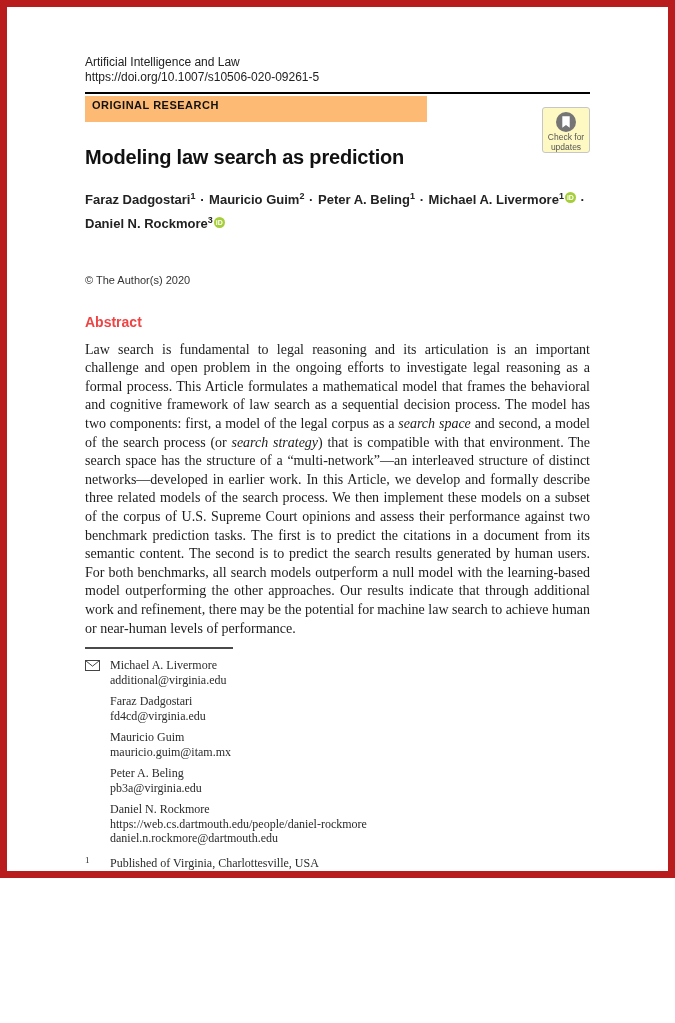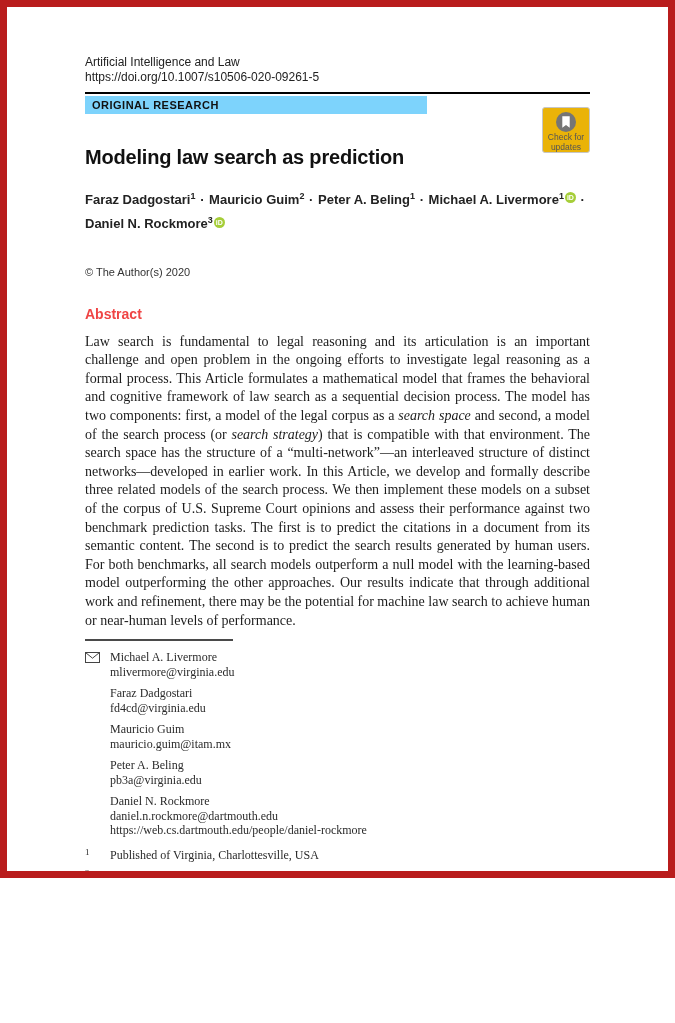--- a/index.html
+++ b/index.html
@@ -11,42 +11,42 @@
     border:7px solid #b91c1c;
     padding:48px 78px 0 78px;
     font-family:"Liberation Sans",sans-serif;
     color:#1a1a1a;
     overflow:hidden;
   }
   .journal-name{font-size:12px;line-height:15px;color:#222;}
   .doi-line{font-size:12px;line-height:15px;color:#222;}
   .head-rule{height:2px;background:#000;margin-top:7px;}
   .type-banner{
-    margin-top:2px;width:335px;background:#7dd3fc;
+    margin-top:2px;width:335px;background:#fdba74;
     font-weight:bold;font-size:11px;letter-spacing:0.5px;
-    padding:3px 0 3px 7px;color:#111;
+    padding:3px 0 11px 7px;color:#111;
   }
   .check-badge{
     position:absolute;top:100px;right:78px;width:48px;height:46px;
-    background:#eab308;border:1px solid #c6c6c6;border-radius:3px;
+    background:#fef9c3;border:1px solid #c6c6c6;border-radius:3px;
     text-align:center;box-sizing:border-box;padding-top:2px;cursor:pointer;
   }
   .check-badge svg{display:block;margin:1px auto 0;}
   .check-badge .badge-text{font-size:8.5px;line-height:9.5px;color:#555;}
-  .article-title{margin-top:32px;font-size:20px;font-weight:bold;color:#111;letter-spacing:-0.2px;}
+  .article-title{margin-top:24px;font-size:20px;font-weight:bold;color:#111;letter-spacing:-0.2px;}
   .authors{margin-top:17px;font-size:13px;font-weight:bold;line-height:20px;color:#222;}
   .authors sup{font-size:9px;}
   .author-sep{padding:0 1px;}
   .orcid-icon{
     display:inline-block;width:11px;height:11px;border-radius:50%;
     background:#A6CE39;color:#fff;font-size:7px;font-weight:bold;
     text-align:center;line-height:11px;vertical-align:4px;margin-left:1px;
     font-family:"Liberation Sans",sans-serif;
   }
-  .copyright{margin-top:31px;font-size:11px;color:#333;}
+  .copyright{margin-top:39px;font-size:11px;color:#333;}
   .abstract-heading{margin-top:28px;font-size:14px;font-weight:bold;color:#ef4444;}
   .abstract-body{
     margin-top:11px;font-family:"Liberation Serif",serif;
     font-size:14px;line-height:18.6px;text-align:justify;color:#1c1c1c;
   }
   .abstract-body i{font-family:"Liberation Serif",serif;}
   .footnotes{margin-top:9px;}
   .fn-rule{width:148px;height:2px;background:#4a4a4a;margin-bottom:9px;}
   .correspondence{
     position:relative;padding-left:25px;
@@ -108,38 +108,38 @@
   <div class="footnotes">
     <div class="fn-rule"></div>
 
     <div class="correspondence">
       <svg class="envelope-icon" width="15" height="11" viewBox="0 0 15 11">
         <rect x="0.5" y="0.5" width="14" height="10" fill="none" stroke="#444" stroke-width="1"></rect>
         <path d="M0.5,0.5 L7.5,6.2 L14.5,0.5" fill="none" stroke="#444" stroke-width="1"></path>
       </svg>
       <div class="corr-entry">
         <div>Michael A. Livermore</div>
-        <div>mlivermore@virginia.edu</div>
+        <div>additional@virginia.edu</div>
       </div>
       <div class="corr-entry">
         <div>Faraz Dadgostari</div>
         <div>fd4cd@virginia.edu</div>
       </div>
       <div class="corr-entry">
         <div>Mauricio Guim</div>
         <div>mauricio.guim@itam.mx</div>
       </div>
       <div class="corr-entry">
         <div>Peter A. Beling</div>
         <div>pb3a@virginia.edu</div>
       </div>
       <div class="corr-entry">
         <div>Daniel N. Rockmore</div>
+        <div>https://web.cs.dartmouth.edu/people/daniel-rockmore</div>
         <div>daniel.n.rockmore@dartmouth.edu</div>
-        <div>https://web.cs.dartmouth.edu/people/daniel-rockmore</div>
       </div>
     </div>
 
     <div class="affiliations">
       <div class="affil-row">
         <span class="affil-sup">1</span>
         <span>Published of Virginia, Charlottesville, USA</span>
       </div>
       <div class="affil-row">
         <span class="affil-sup">2</span>

